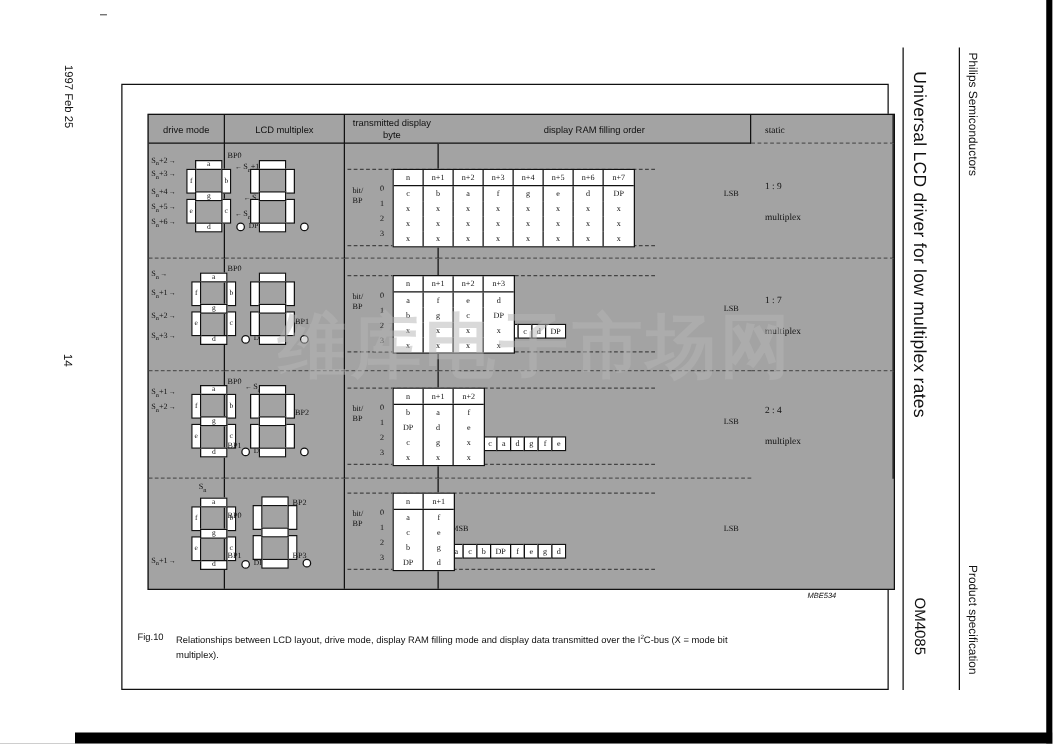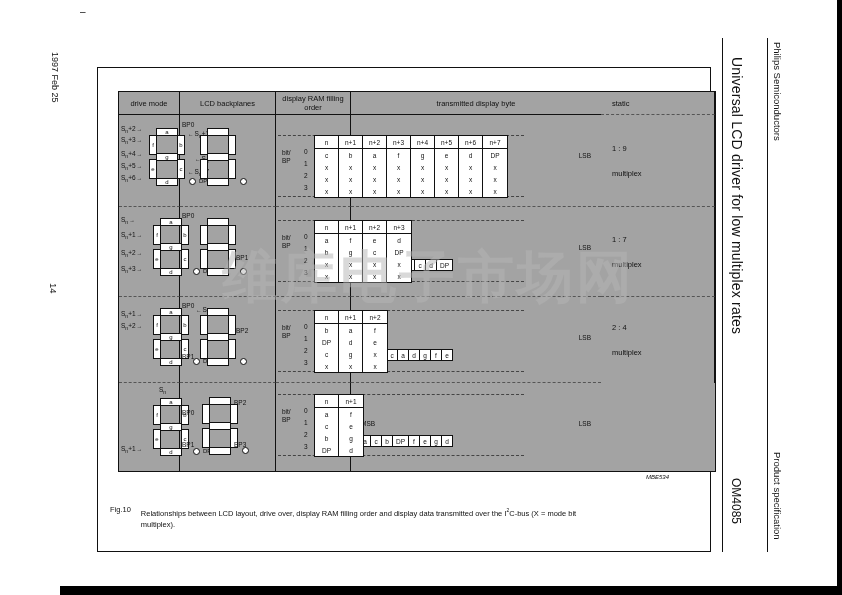--- a/index.html
+++ b/index.html
@@ -22,21 +22,21 @@
   .bar-right{left:837px;top:0;width:5px;height:595px;}
 
   .figure{position:absolute;left:97px;top:67px;width:612px;height:483px;border:1px solid #111;}
   .fig-table{position:absolute;left:20px;top:23px;display:grid;
              grid-template-columns:61px 96px 75px 250px 114px;
              grid-template-rows:23px 92px 90px 86px 88px;
              border:1px solid #111;background:#a3a3a3;}
   .fig-table *{box-sizing:border-box;}
   .th{border-right:1px solid #111;border-bottom:1px solid #111;display:flex;
       align-items:center;justify-content:center;font-size:7.5px;text-align:center;}
-  .td{position:relative;border-right:1px solid #111;border-bottom:1px dashed #555;}
+  .td{position:relative;border-right:1px solid #111;border-bottom:1px dashed #555;font-family:Liberation Serif, serif;}
   .cLast{border-right:none !important;}
   .rLast{border-bottom:none !important;}
   .mode{display:flex;flex-direction:column;justify-content:center;gap:16px;
         padding-left:11px;font-size:7.5px;}
 
   .sseg{position:absolute;width:36px;height:58px;}
   .seg{position:absolute;border:1px solid #111;background:#fff;display:flex;
        align-items:center;justify-content:center;}
   .segl{font-size:6px;line-height:1;}
   .dpc{position:absolute;width:7px;height:7px;border:1px solid #111;border-radius:50%;background:#fff;}
@@ -81,23 +81,23 @@
   <div class="v-text title">Universal LCD driver for low multiplex rates</div>
   <div class="v-text part">OM4085</div>
   <div class="v-text brand">Philips Semiconductors</div>
   <div class="v-text spec">Product specification</div>
 
   <div class="watermark">维库电子市场网</div>
 
   <div class="figure">
     <div class="fig-table" id="figTable">
         <div class="th">drive mode</div>
-        <div class="th">LCD backplanes</div>
+        <div class="th">LCD multiplex</div>
+        <div class="th cLast">transmitted display byte</div>
         <div class="th">display RAM  filling order</div>
-        <div class="th cLast">transmitted display byte</div>
         <div class="td mode">
           <div class="modeline">static</div>
         </div>
         <div class="td">
           <div class="sseg" style="left: 30px; top: 13px;">
             <div class="seg" style="left: 7px; top: 0px; width: 22px; height: 8px;">
               <span class="segl">a</span>
             </div>
             <div class="seg" style="left: 28px; top: 7px; width: 8px; height: 20px;">
               <span class="segl">b</span>
@@ -524,21 +524,21 @@
             <div class="bbox">e</div>
             <div class="bbox">g</div>
             <div class="bbox">d</div>
           </div>
         </div>
       </div>
     <div class="mbe">MBE534</div>
     <div class="caption">
       <span class="cap-label">Fig.10</span>
       <div class="cap-text">
-        <span>Relationships between LCD layout, drive over, display RAM filling order and display data transmitted over the I</span><sup>2</sup><span>C-bus (X = mode bit</span><br>
+        <span>Relationships between LCD layout, drive mode, display RAM filling mode and display data transmitted over the I</span><sup>2</sup><span>C-bus (X = mode bit</span><br>
         <span>multiplex).</span>
       </div>
     </div>
   </div>
 
   <div class="bar bar-bottom"></div>
   <div class="bar bar-right"></div>
 </div>
 
 </body></html>

